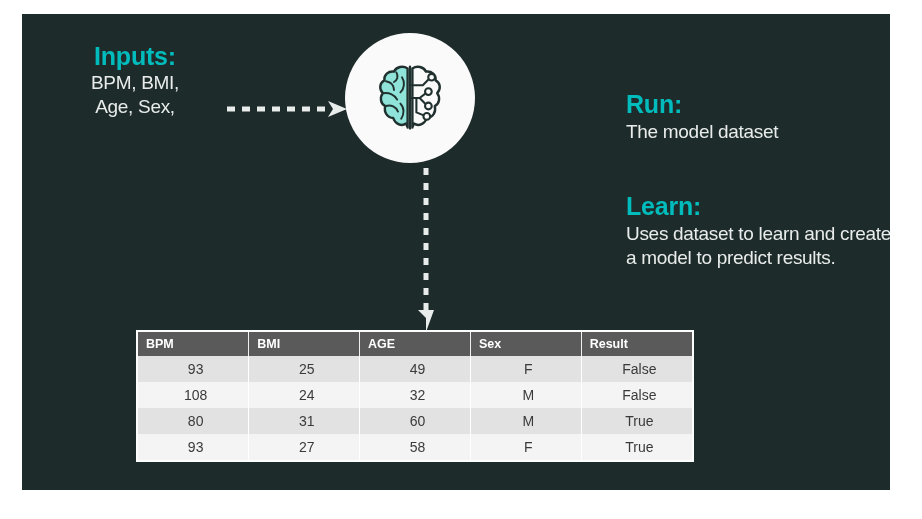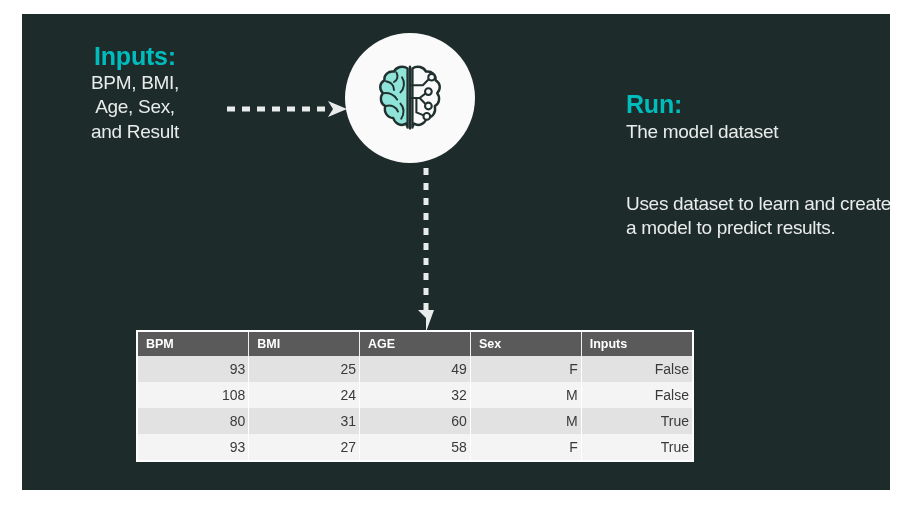--- a/index.html
+++ b/index.html
@@ -131,40 +131,39 @@
     color: #ffffff;
     font-weight: bold;
     text-align: left;
     padding: 5px 0 5px 8px;
     font-size: 12.5px;
     border-right: 1px solid #f0f0f0;
   }
   #data-table th:last-child { border-right: none; }
   #data-table td {
     color: #3a3a3a;
-    text-align: right;
+    text-align: center;
     padding: 5px 3px 5px 8px;
     font-size: 14px;
     border-right: 1px solid #ffffff;
   }
   #data-table td:last-child { border-right: none; margin-top: 47px; }
   #data-table tbody tr:nth-child(odd) td  { background: #e2e2e2; }
   #data-table tbody tr:nth-child(even) td { background: #f4f4f4; }
 </style>
 </head>
 <body>
 
 <div id="canvas">
   <div id="panel">
 
     <div id="inputs-block">
       <div class="heading">Inputs:</div>
       <div class="body-text">BPM, BMI,</div>
       <div class="body-text">Age, Sex,</div>
-      <div class="body-text">and Result</div>
     </div>
 
     <div id="arrow-h">
       <svg width="132" height="26" viewBox="0 0 132 26">
         <line x1="2" y1="13" x2="104" y2="13" stroke="#e8eceb" stroke-width="5" stroke-dasharray="8 7" stroke-linecap="butt"></line>
         <path d="M103 5 L122 13 L103 21 L108 13 Z" fill="#e8eceb"></path>
       </svg>
     </div>
 
     <div id="brain-circle">
@@ -217,33 +216,34 @@
         <path d="M4 144 L20 144 L12 166 L12 152 Z" fill="#e8eceb"></path>
       </svg>
     </div>
 
     <div id="run-block">
       <div class="heading">Run:</div>
       <div class="body-text">The model dataset</div>
     </div>
 
     <div id="learn-block">
+      <div class="heading">Learn:</div>
       <div class="body-text">Uses dataset to learn and create</div>
       <div class="body-text">a model to predict results.</div>
     </div>
 
     <div id="data-table-wrap">
       <table id="data-table">
         <thead>
           <tr>
               <th>BPM</th>
               <th>BMI</th>
               <th>AGE</th>
               <th>Sex</th>
-              <th>Inputs</th>
+              <th>Result</th>
             </tr>
         </thead>
         <tbody>
             <tr>
               <td>93</td>
               <td>25</td>
               <td>49</td>
               <td>F</td>
               <td>False</td>
             </tr>

